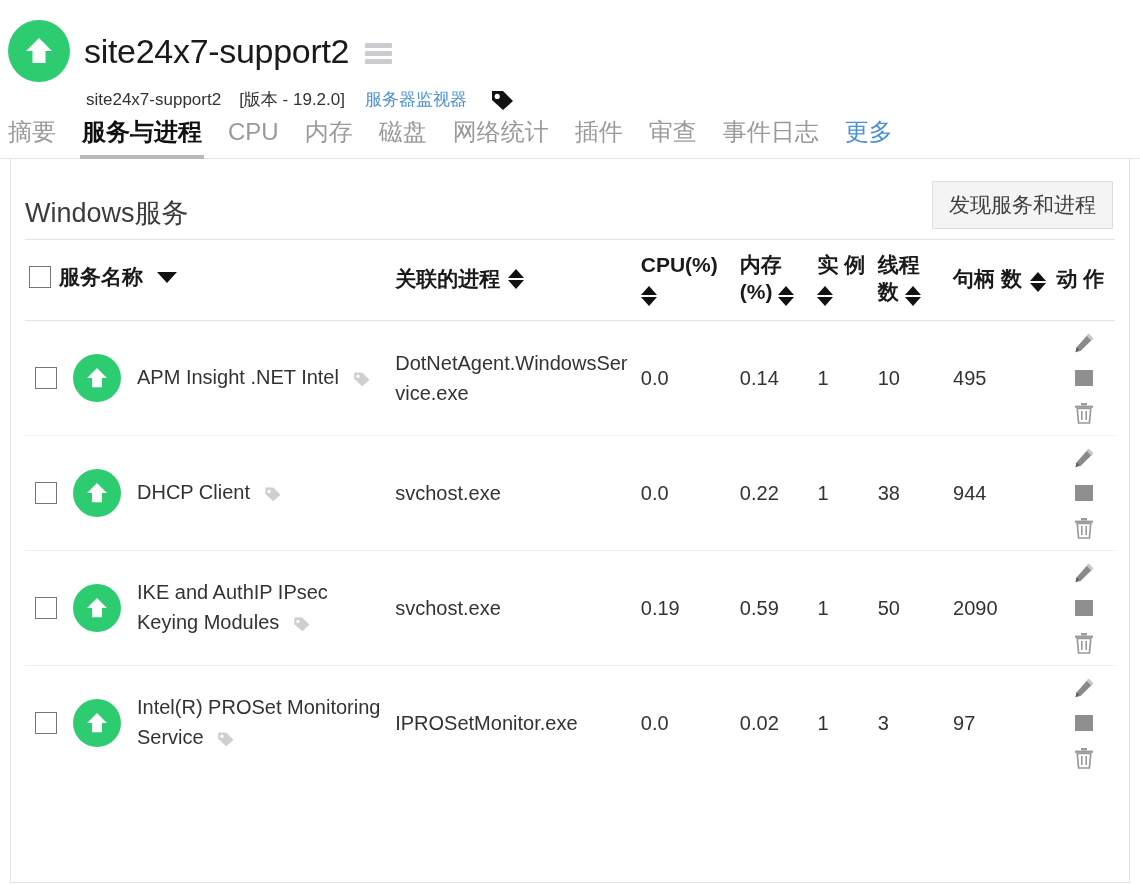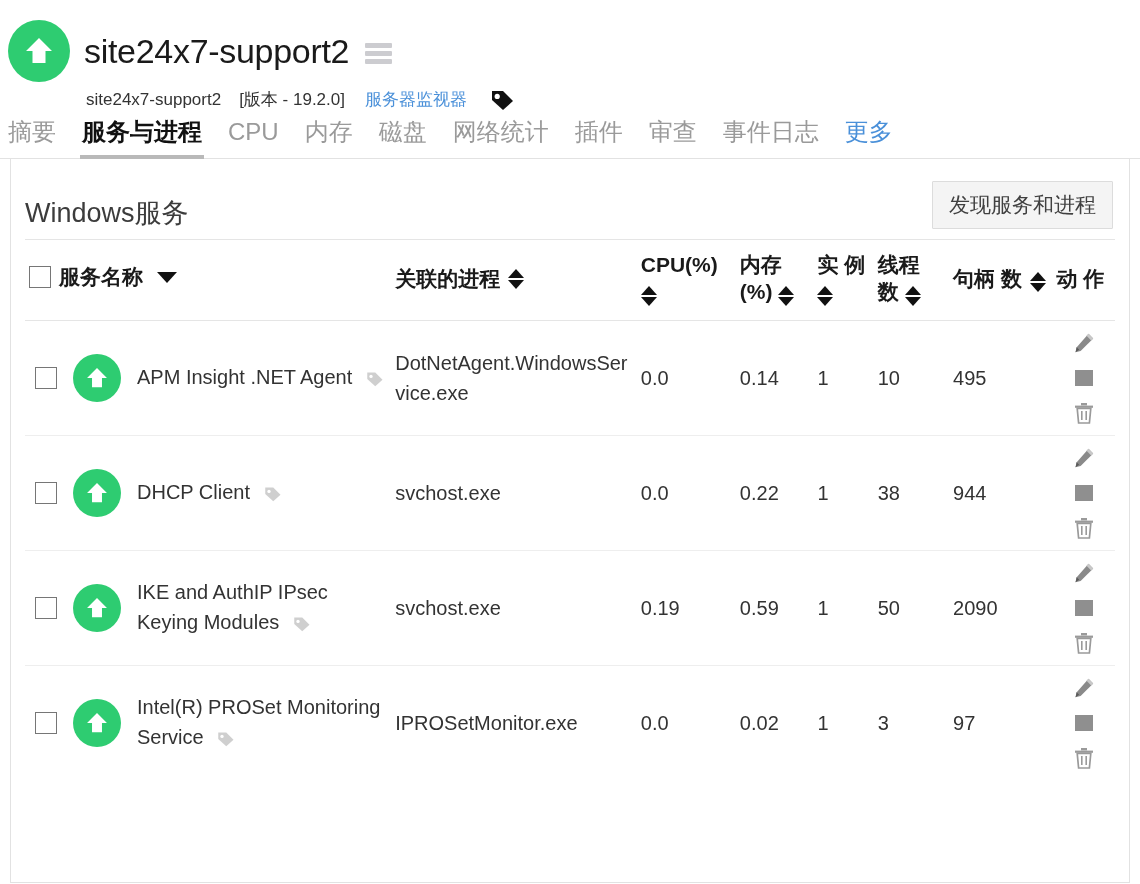--- a/index.html
+++ b/index.html
@@ -384,21 +384,21 @@
       <tr class="row">
         <td>
           <div class="name-cell">
             <span class="row-chk"></span>
             <span class="status-dot">
               <svg width="26" height="26" viewBox="0 0 34 34" aria-hidden="true">
                 <path d="M17 4 L30 17 L23.5 17 L23.5 29 L10.5 29 L10.5 17 L4 17 Z" fill="#ffffff"></path>
               </svg>
             </span>
             <span class="svc-name">
-              <span>APM Insight .NET Agent</span>
+              <span>APM Insight .NET Intel</span>
               <span class="tag-sm">
                 <svg width="19" height="16" viewBox="0 0 26 22" aria-hidden="true">
                   <path d="M3 2 L14 2 L24 12 L14 21 L3 11 Z" fill="#cfcfcf"></path>
                   <circle cx="8.2" cy="7.4" r="2.3" fill="#ffffff"></circle>
                 </svg>
               </span>
             </span>
           </div>
         </td>
         <td class="proc-name">DotNetAgent.WindowsService.exe</td>

